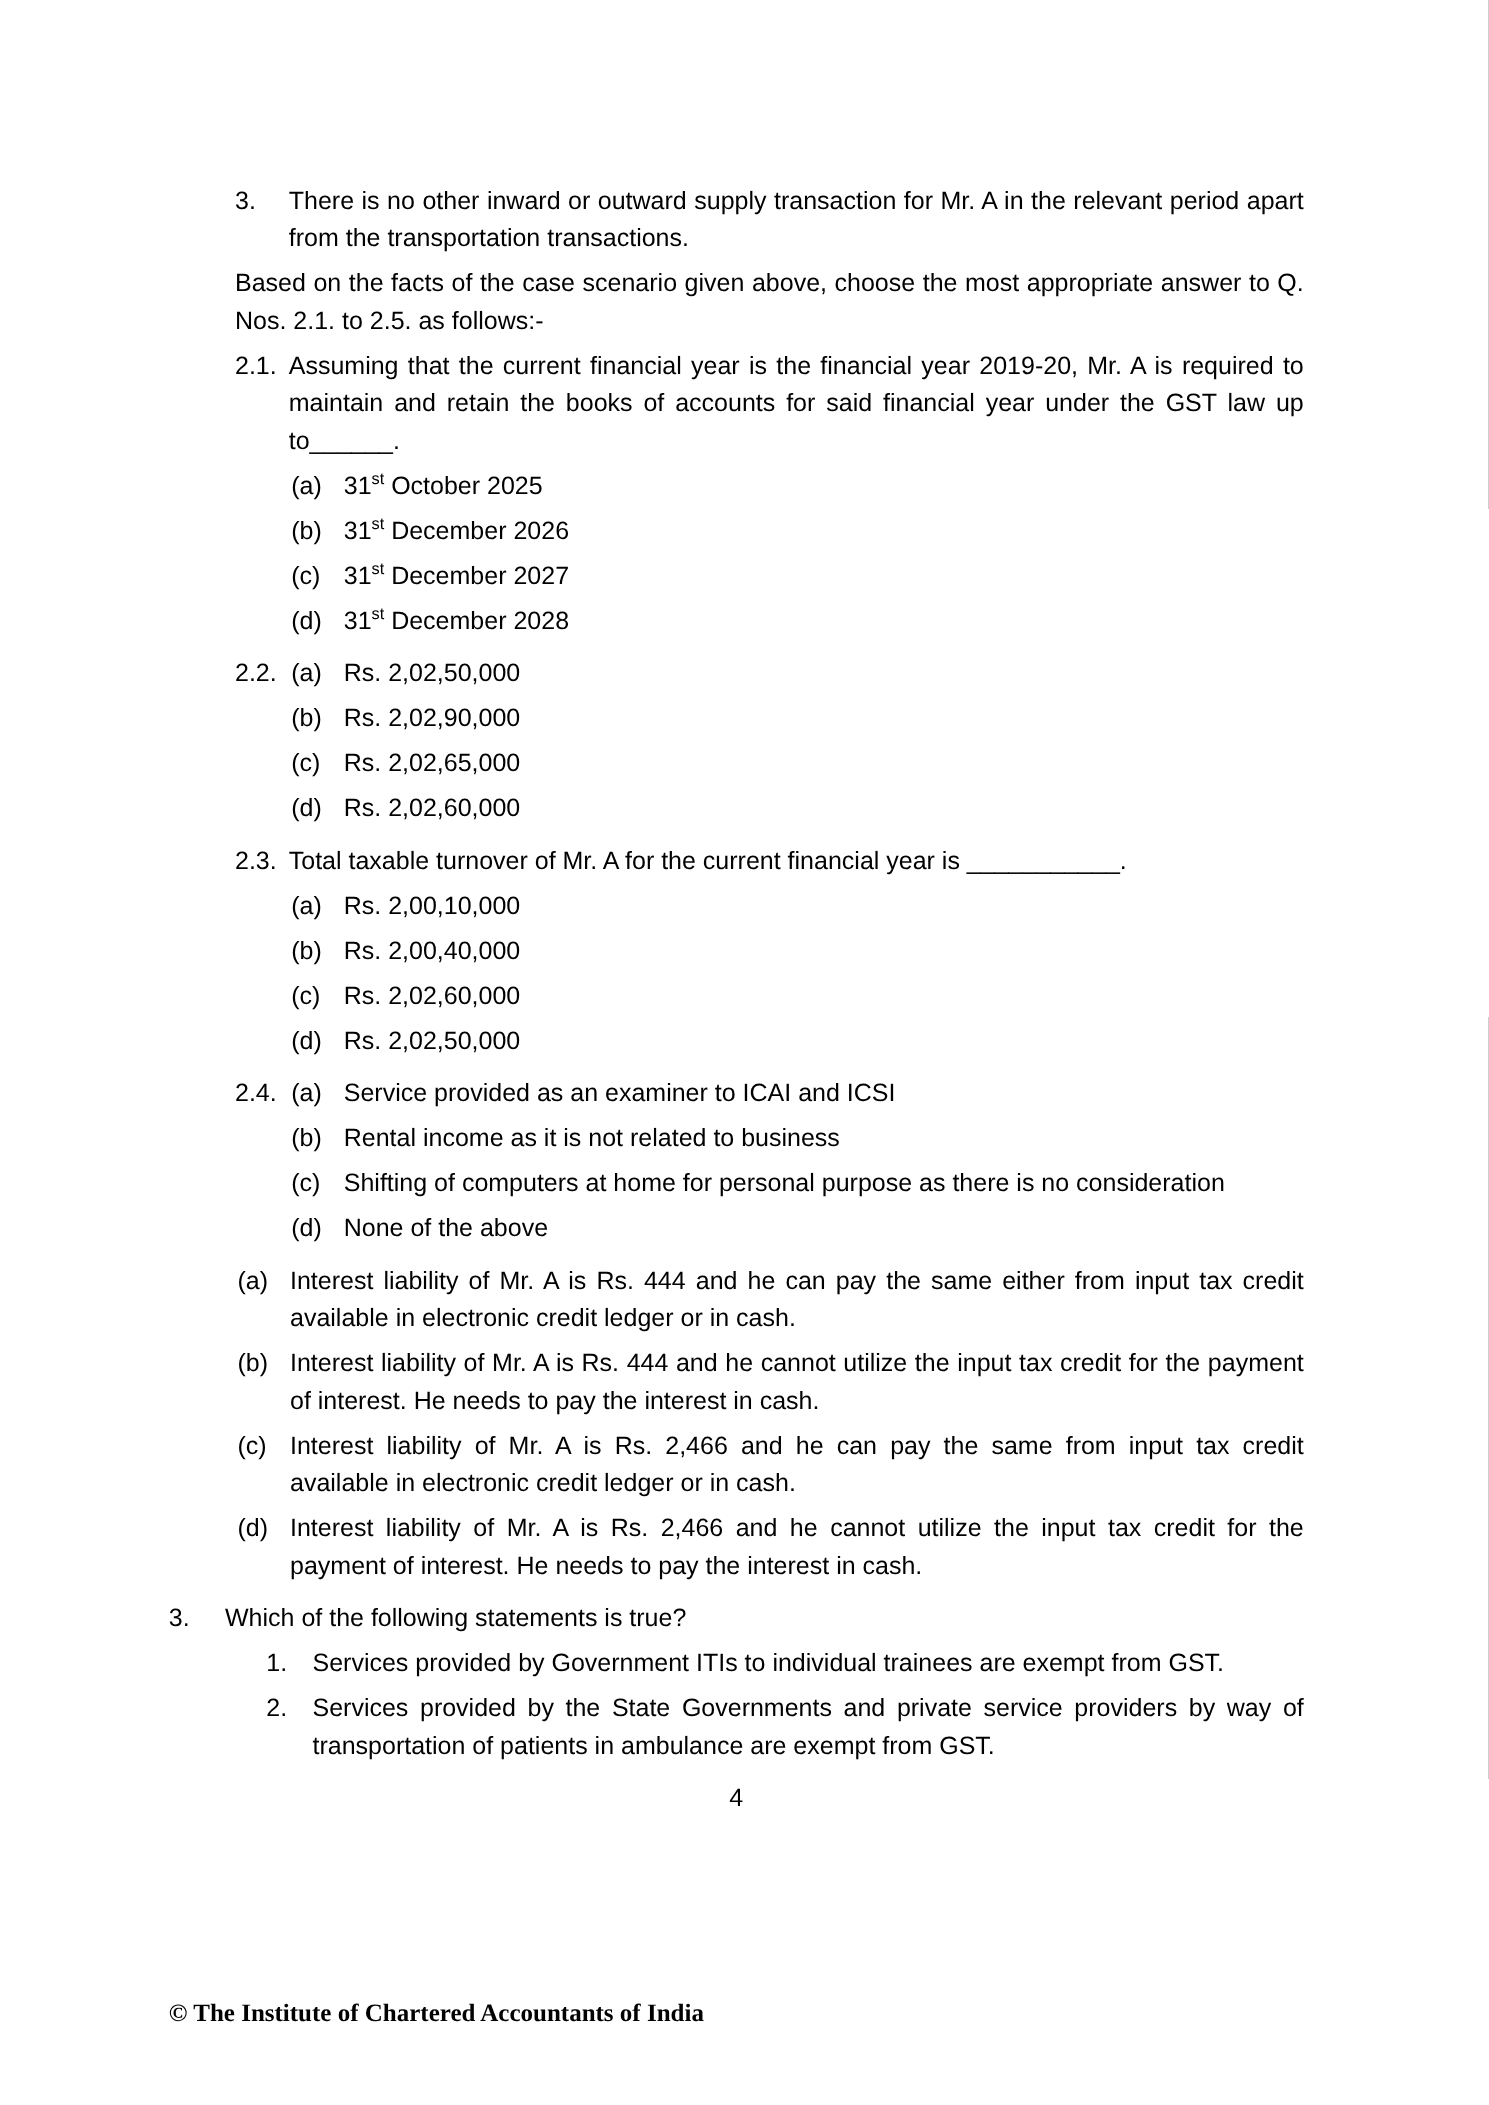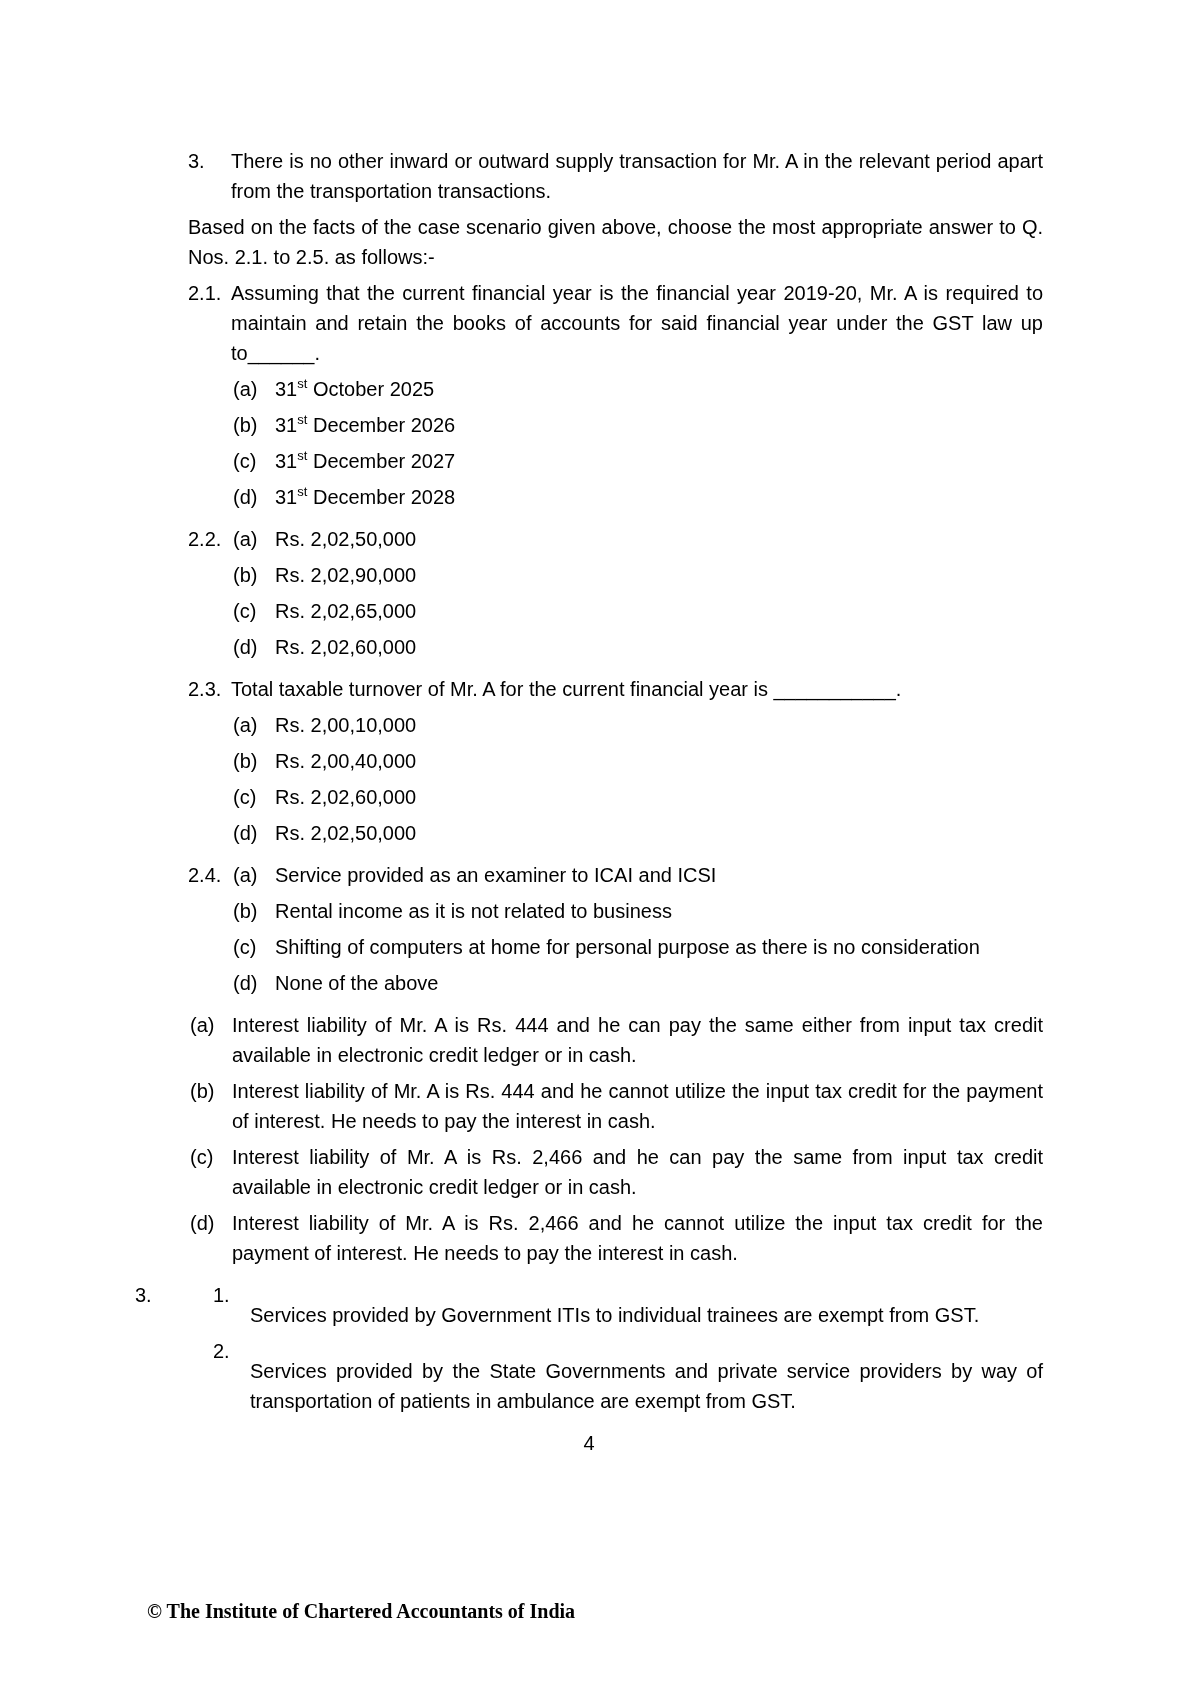--- a/index.html
+++ b/index.html
@@ -33,28 +33,28 @@
   .opt-text { flex: 1; text-align: justify; }
   .ord {
     font-size: 13px;
     vertical-align: super;
     line-height: 0;
     margin-top: 44px;
   }
   .q3 .num0 { flex: 0 0 45px; }
   .statement { display: flex; margin: 0 0 6px 33px; }
   .st-num { flex: 0 0 37px; }
-  .st-text { flex: 1; text-align: justify; margin-top: 20px; }
+  .st-text { flex: 1; text-align: justify; }
   .page-number {
     text-align: center;
     margin-top: 0;
   }
   .footer {
     position: absolute;
-    left: 147px;
+    left: 135px;
     top: 1598px;
     font-family: "Liberation Serif", serif;
     font-weight: bold;
     font-size: 20px;
     line-height: 26px;
   }
 </style>
 </head>
 <body>
 
@@ -175,20 +175,21 @@
         <div class="option">
           <div class="opt-label">(d)</div>
           <div class="opt-text">Interest liability of Mr. A is Rs. 2,466 and he cannot utilize the input tax credit for the payment of interest.  He needs to pay the interest in cash.</div>
         </div>
       </div>
     </div>
 
     <div class="row block q3">
       <div class="num num0">3.</div>
       <div class="body">
+        <div class="qtext">Which of the following statements is true?</div>
         <div class="statement">
           <div class="st-num">1.</div>
           <div class="st-text">Services provided by Government ITIs to individual trainees are exempt from GST.</div>
         </div>
         <div class="statement">
           <div class="st-num">2.</div>
           <div class="st-text">Services provided by the State Governments and private service providers by way of transportation of patients in ambulance are exempt from GST.</div>
         </div>
       </div>
     </div>

